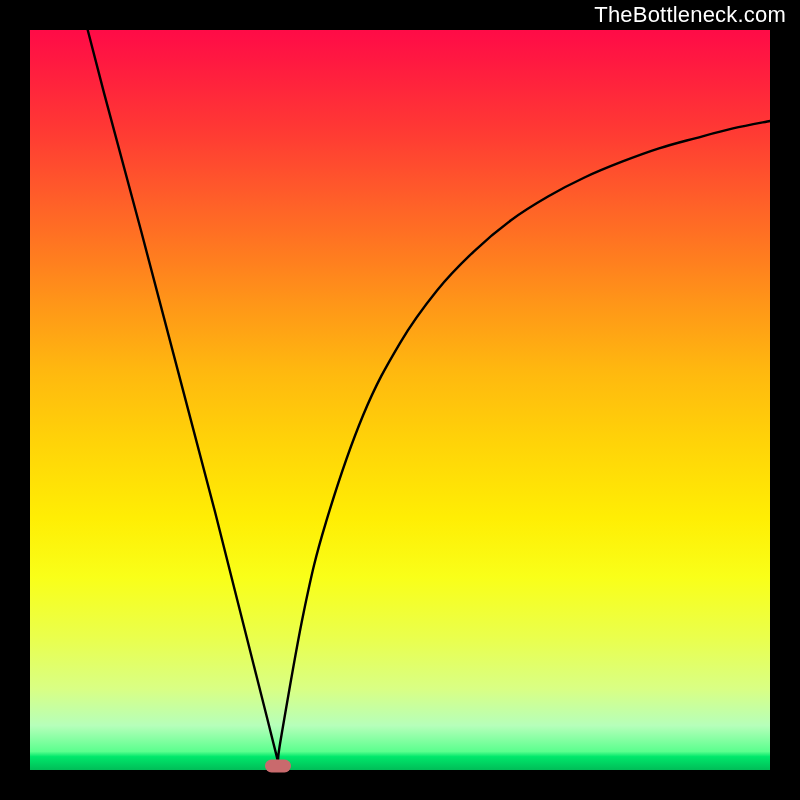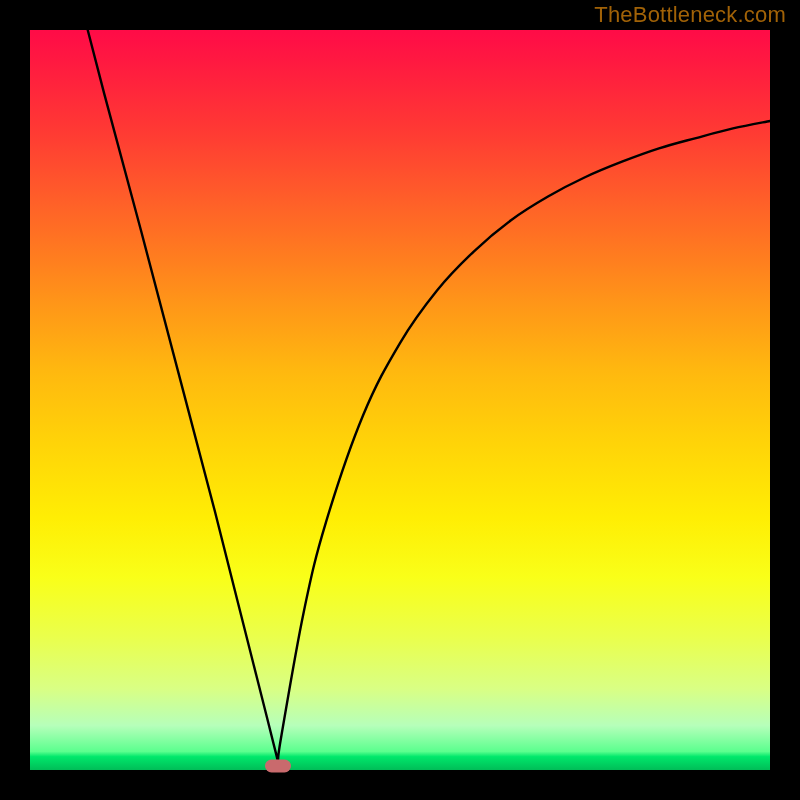--- a/index.html
+++ b/index.html
@@ -14,21 +14,21 @@
   .outer {
     position: relative;
     width: 800px;
     height: 800px;
     background: #000;
   }
   .watermark {
     position: absolute;
     top: 2px;
     right: 14px;
-    color: #a16207;
+    color: #ffffff;
     font-size: 22px;
     font-weight: 500;
     letter-spacing: 0.2px;
     z-index: 10;
   }
   .plot-area {
     position: absolute;
     left: 30px;
     top: 30px;
     width: 740px;

